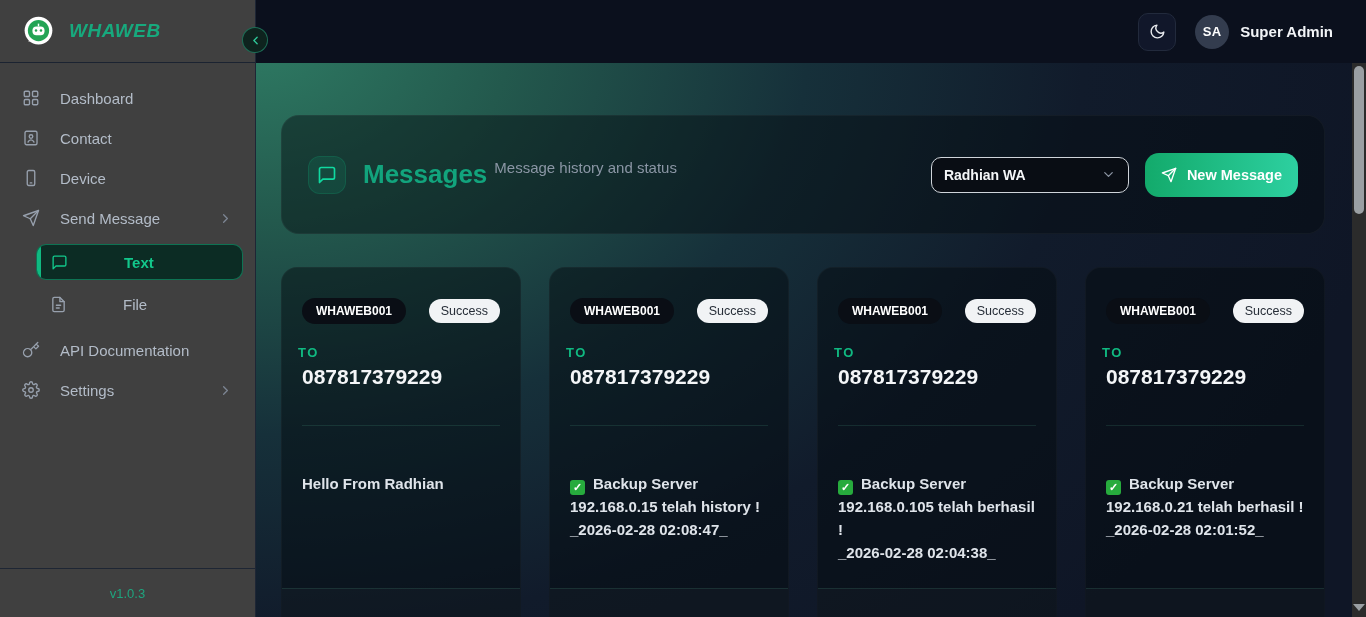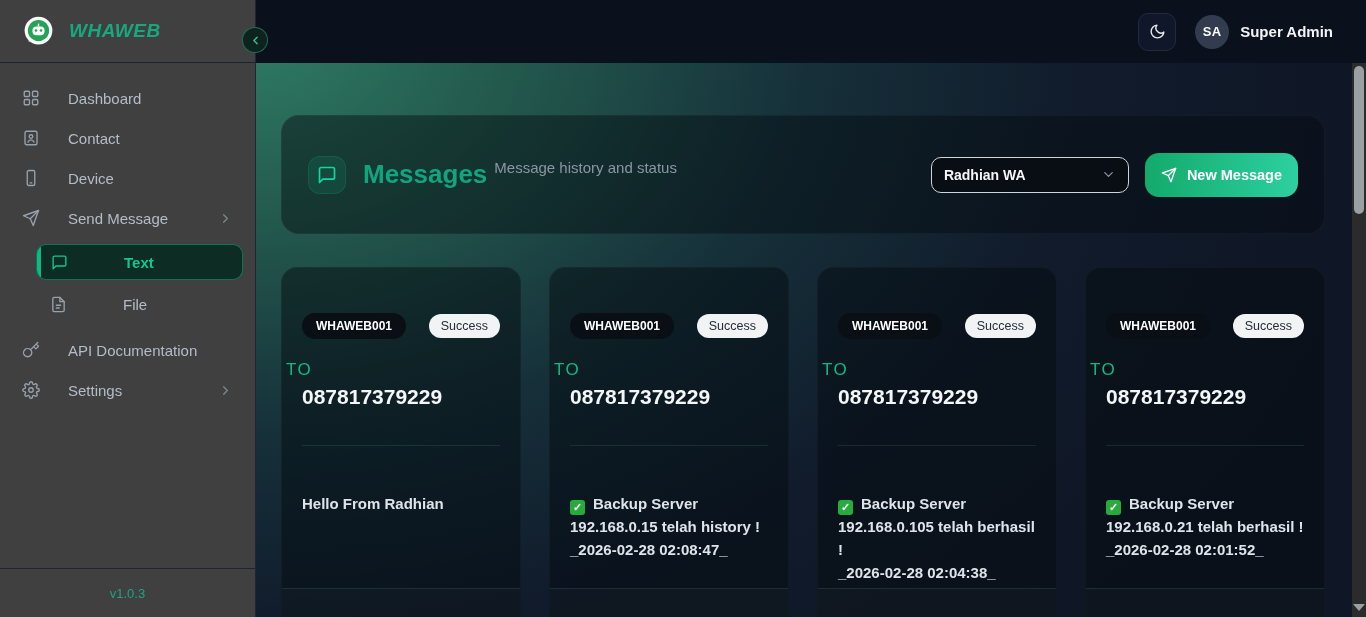--- a/index.html
+++ b/index.html
@@ -27,21 +27,21 @@
     border-bottom:1px solid #1b2331; }
   .brand { color:#17a97d; font-size:19px; font-weight:800; font-style:italic; letter-spacing:.5px; }
   .collapse-btn { position:absolute; left:242px; top:27px; width:26px; height:26px;
     border-radius:50%; background:#0e231e; border:1px solid rgba(47,200,153,.45);
     color:#2fc899; display:flex; align-items:center; justify-content:center; cursor:pointer; z-index:9; }
   .nav { padding:15px 12px 0 12px; }
   .nav-item { height:40px; display:flex; align-items:center; padding:0 10px;
     color:#b3bcc8; font-size:15px; font-weight:500; border-radius:10px; cursor:pointer; }
   .nav-item .ni-icon { width:18px; height:18px; color:#97a0ad; flex:0 0 18px;
     display:flex; align-items:center; }
-  .nav-item .ni-label { margin-left:28px; }
+  .nav-item .ni-label { margin-left:20px; }
   .nav-item .ni-chevron { margin-left:auto; color:#7d8694; display:flex; }
   .submenu { padding-left:24px; }
   .sub-item { height:36px; display:flex; align-items:center; padding:0 10px 0 14px;
     color:#b3bcc8; font-size:15px; font-weight:500; border-radius:10px; cursor:pointer;gap:41px; }
   .sub-item.active { position:relative; margin:6px 0; background:#0c2c24;
     border:1px solid rgba(16,185,129,.5); color:#12c78b; font-weight:700; overflow:hidden; }
   .sub-item.active .ni-icon { color:#12c78b; }
   .sub-item.active::before { content:""; position:absolute; left:0; top:0; bottom:0;
     width:4px; background:#10b981; border-radius:0 3px 3px 0; }
   .sub-item .ni-icon { width:17px; height:17px; color:#97a0ad; display:flex; align-items:center; }
@@ -74,26 +74,26 @@
   .new-msg-btn { height:44px; padding:0 16px; border-radius:14px; border:none;
     background:linear-gradient(90deg,#13aa6b,#2dd0a0); color:#fff; font-size:14.5px;
     font-weight:700; display:flex; align-items:center; gap:10px; cursor:pointer;
     font-family:"Liberation Sans", sans-serif; }
 
   
   .cards { position:absolute; left:25px; top:204px; display:grid;
     grid-template-columns:repeat(4,240px); gap:28px; }
   .card { position:relative; width:240px; height:400px; border-radius:16px;
     background:rgba(5,10,15,.48); border:1px solid rgba(255,255,255,.03); overflow:hidden; }
-  .badges { margin:45px 20px 0 20px; display:flex; align-items:center; justify-content:space-between;text-align:center; }
+  .badges { margin:30px 20px 0 20px; display:flex; align-items:center; justify-content:space-between;text-align:center; }
   .badge-device { background:#0a0e15; color:#fff; font-size:12px; font-weight:700;
     padding:6px 14px; border-radius:999px; }
   .badge-status { background:#f1f3f5; color:#272e38; font-size:12.5px; font-weight:500;
     padding:5px 12px; border-radius:999px; }
-  .to-label { margin:21px 20px 0 4px; color:#10b981; font-size:17px; font-weight:400;
+  .to-label { margin:21px 20px 0 16px; color:#10b981; font-size:13px; font-weight:700;
     letter-spacing:1.5px; }
   .to-number { margin:5px 20px 0 20px; color:#f4f6f8; font-size:21px; font-weight:700; }
   .card-divider { margin:36px 20px 0 20px; border-top:1px solid rgba(110,231,183,.12); }
   .msg { margin:46px 20px 0 20px; color:#dfe4ea; font-size:15px; font-weight:600; }
   .msg p { line-height:23px; }
   .check-ic { display:inline-flex; width:15px; height:15px; border-radius:3px;
     background:#27ab3d; color:#fff; font-size:11px; font-weight:700; align-items:center;
     justify-content:center; margin-right:8px; vertical-align:-2px; }
   .card-footer { position:absolute; left:0; top:320px; width:100%; height:80px;
     border-top:1px solid rgba(110,231,183,.12); background:rgba(255,255,255,.025); }

